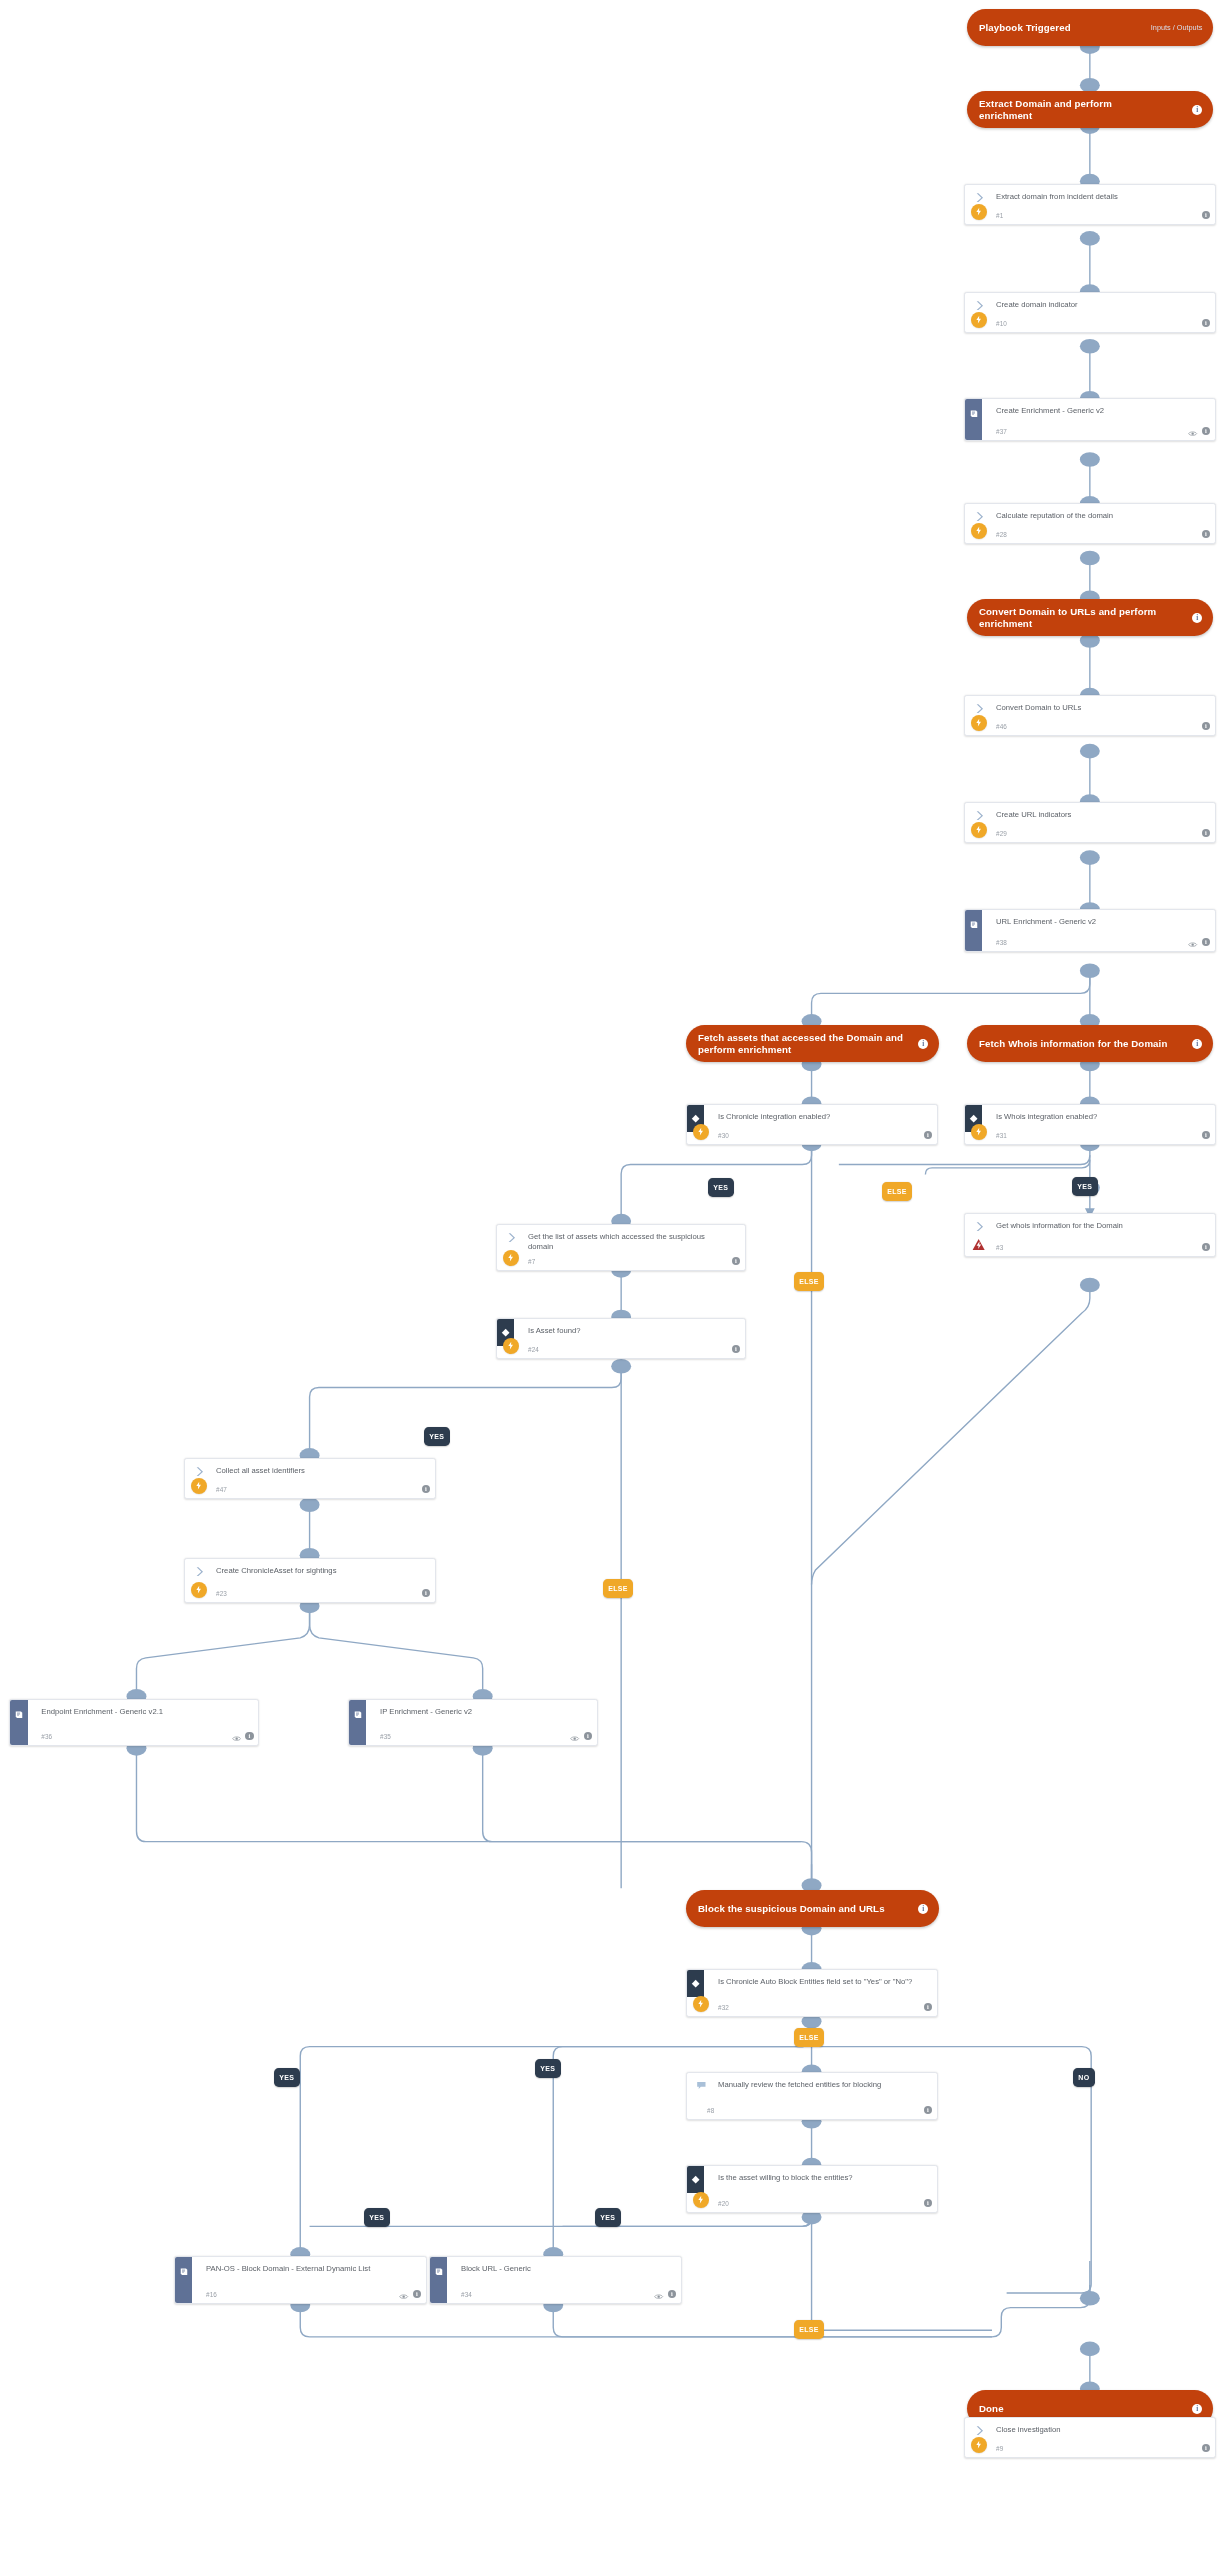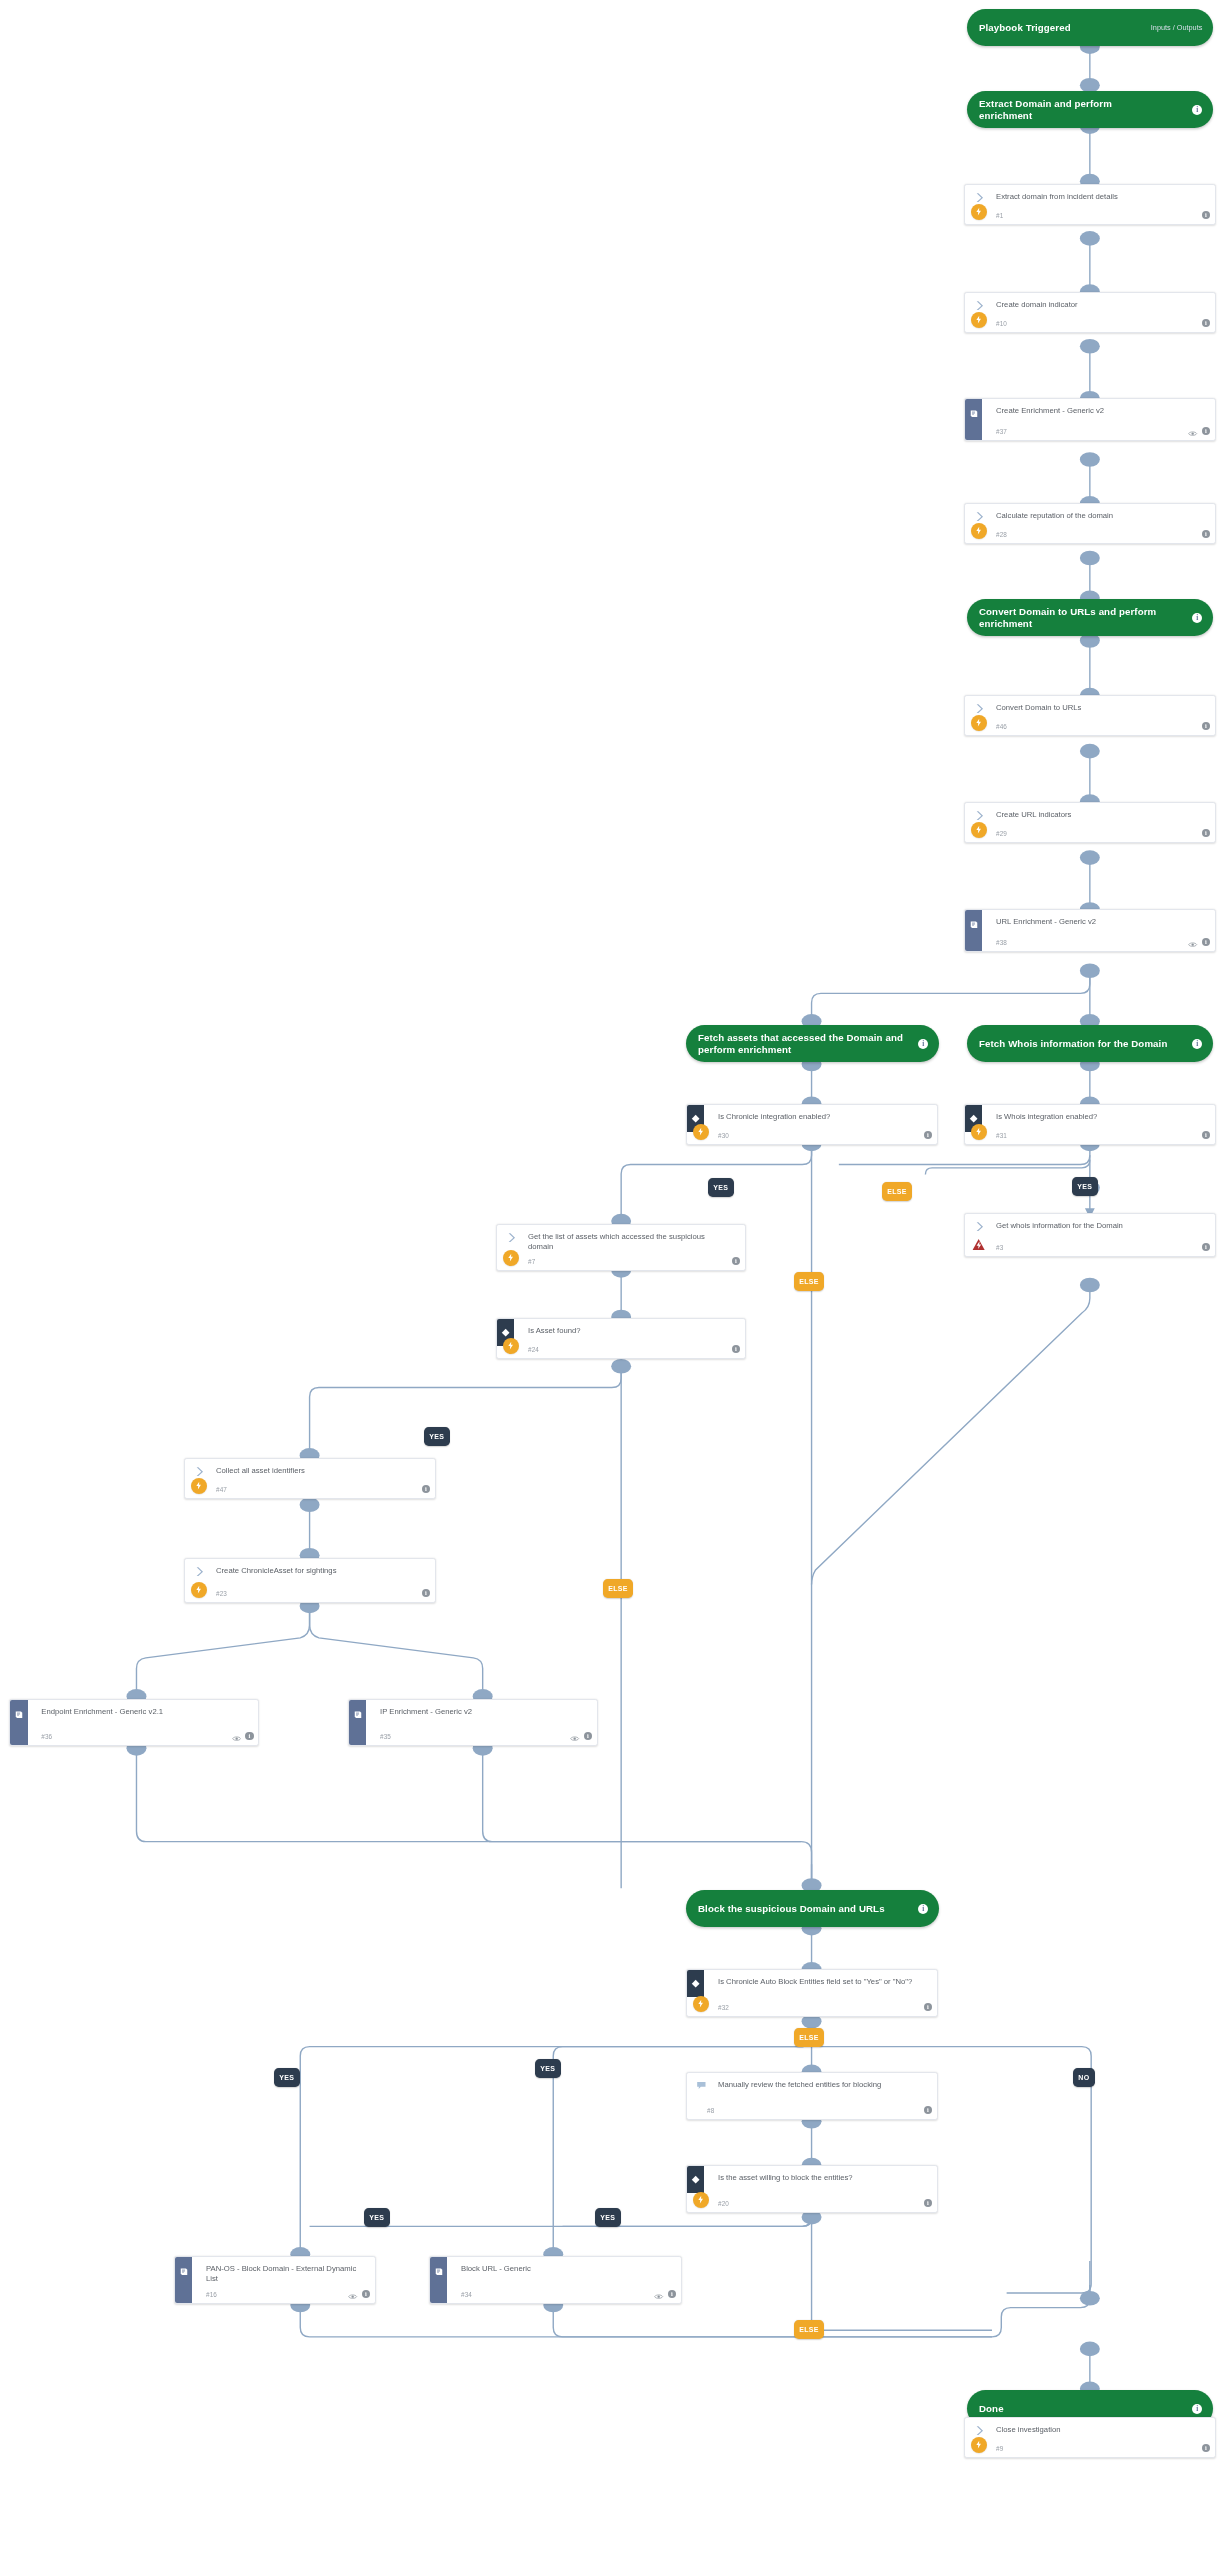--- a/index.html
+++ b/index.html
@@ -13,21 +13,21 @@
     height:2576px;
     background:#ffffff;
     overflow:hidden;
   }
 
   #edges { position:absolute; left:0; top:0; width:1225px; height:2576px; }
 
   
   .pill {
     position:absolute;
-    background:#15803d;
+    background:#c2410c;
     border-radius:18.6px;
     color:#ffffff;
     box-shadow:0 1.3px 2.7px rgba(0,0,0,.22);
     display:flex;
     align-items:center;
     padding:0 10.7px 0 12px;
     z-index:5;
   }
   .pill .pill-title {
     font-size:9.7px;
@@ -697,21 +697,21 @@
           <path d="M13.5 2 L6 13 L11 13 L10 22 L18 10 L13 10 Z" fill="#fff"></path>
         </svg>
     </span>
     <span class="ttl">Is the asset willing to block the entities?</span>
     <span class="subno">#20</span>
     <span class="foot-icons">
       <span class="ico-info">i</span>
     </span>
   </div>
 
-  <div class="card k-playbook" style="left:174px; top:2256px; width:202px; height:48px;">
+  <div class="card k-playbook" style="left:174px; top:2256px; width:253px; height:48px;">
     <span class="stripe"></span>
     <span class="glyph-book">
       <svg viewBox="0 0 20 20" width="10" height="10">
           <path d="M3.5 3 L14 3 L16.5 5.5 L16.5 16 L6 16 L3.5 13.5 Z" fill="#fff"></path>
           <path d="M6 6 L12 6 M6 8.2 L12 8.2 M6 10.4 L10 10.4" stroke="#5f7196" stroke-width="1.1"></path>
         </svg>
     </span>
     <span class="ttl">PAN-OS - Block Domain - External Dynamic List</span>
     <span class="subno">#16</span>
     <span class="foot-icons">

